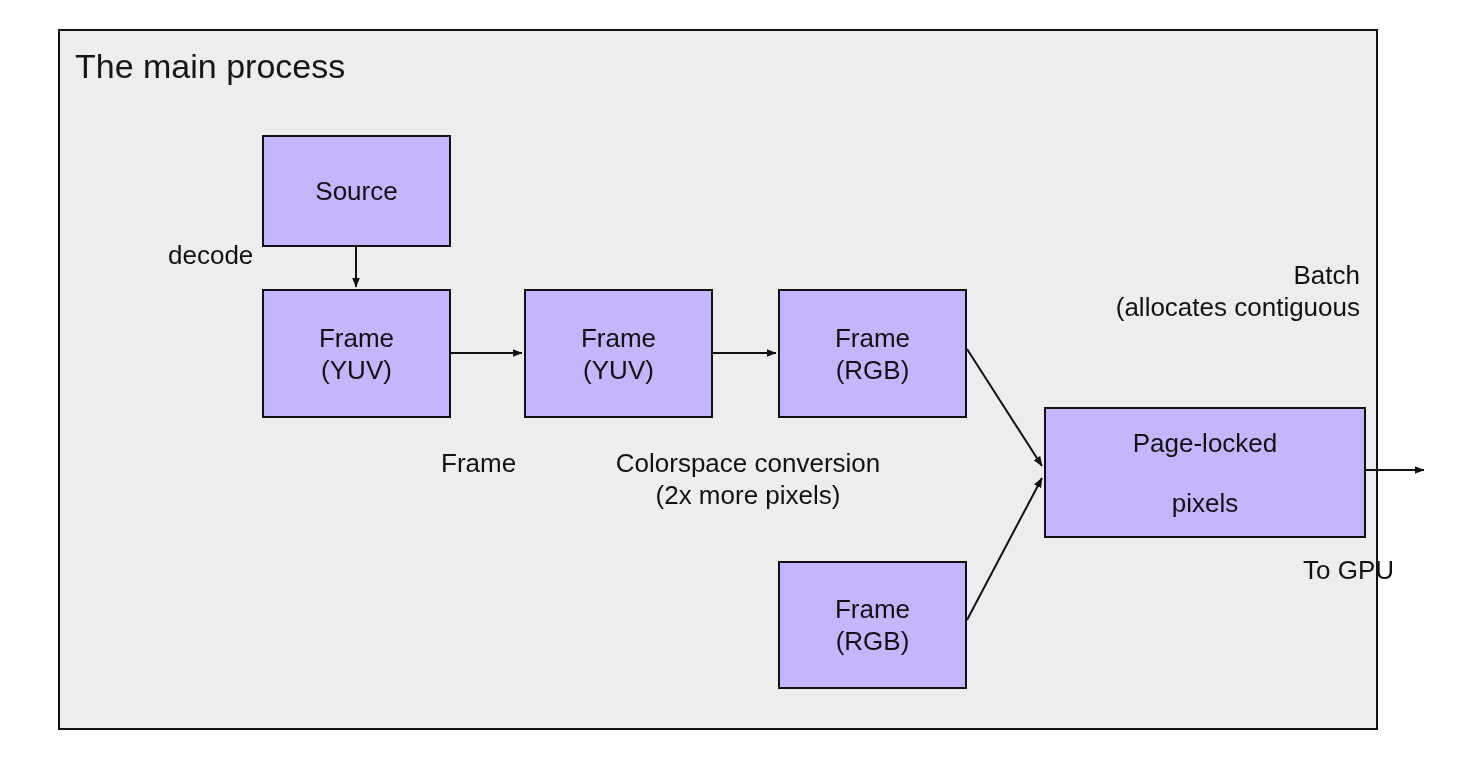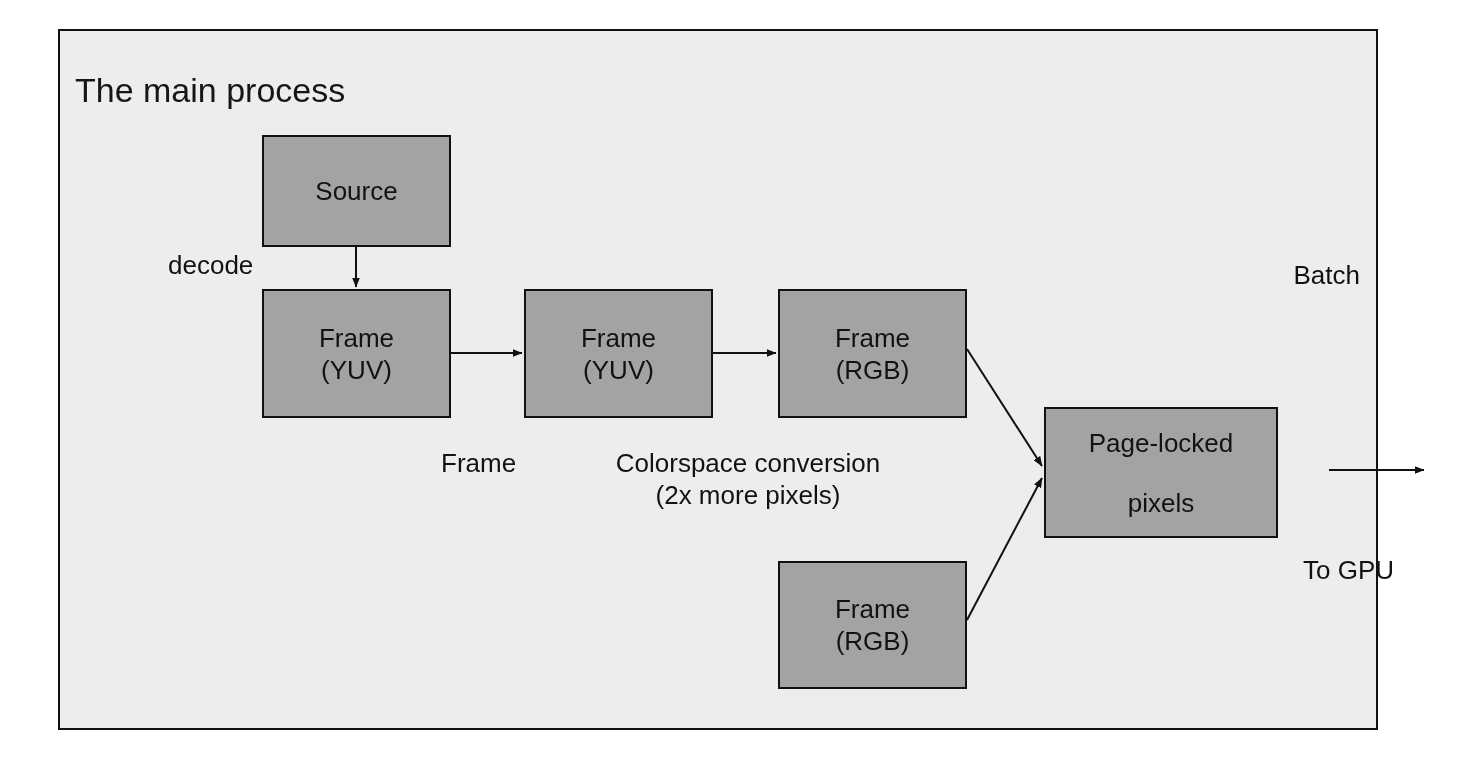--- a/index.html
+++ b/index.html
@@ -32,55 +32,54 @@
     box-sizing: border-box;
   }
   .process-title {
     position: absolute;
     left: 75px;
     top: 46px;
     font-size: 34px;
     line-height: 40px;
     color: #161616;
     white-space: nowrap;
-    margin-top: 24px;
   }
   
   .node {
     position: absolute;
-    background: #a3a3a3;
+    background: #c4b5fd;
     border: 2px solid #111111;
     box-sizing: border-box;
     display: flex;
     flex-direction: column;
     align-items: center;
     justify-content: center;
     text-align: center;
     font-size: 26px;
     line-height: 32px;
     color: #121212;
   }
   .node .line2 { display: block; }
 
   #node-source        { left: 262px; top: 135px; width: 189px; height: 112px; }
   #node-frame-yuv-1   { left: 262px; top: 289px; width: 189px; height: 129px; }
   #node-frame-yuv-2   { left: 524px; top: 289px; width: 189px; height: 129px; }
   #node-frame-rgb-top { left: 778px; top: 289px; width: 189px; height: 129px; }
   #node-frame-rgb-bot { left: 778px; top: 561px; width: 189px; height: 128px; }
-  #node-page-locked   { left: 1044px; top: 407px; width: 234px; height: 131px; gap: 28px; }
+  #node-page-locked   { left: 1044px; top: 407px; width: 322px; height: 131px; gap: 28px; }
 
   
   .label {
     position: absolute;
     font-size: 26px;
     line-height: 32px;
     color: #121212;
     white-space: pre;
   }
-  #label-decode   { left: 168px; top: 249px; }
+  #label-decode   { left: 168px; top: 239px; }
   #label-resize   { left: 441px; top: 447px; }
   #label-colorspace {
     left: 583px; top: 447px;
     text-align: center;
     white-space: normal;
     width: 330px;
   }
   #label-batch {
     left: 1020px; top: 259px;
     text-align: right;
@@ -162,18 +161,18 @@
 
   <div class="label" id="label-resize">Frame</div>
 
   <div class="label" id="label-colorspace">
     <span>Colorspace conversion</span><br>
     <span>(2x more pixels)</span>
   </div>
 
   <div class="label" id="label-batch">
     <span>Batch</span><br>
-    <br>
+    <span>(allocates contiguous</span><br>
   </div>
 
   <div class="label" id="label-to-gpu">To GPU</div>
 
 </div>
 
 </body></html>

